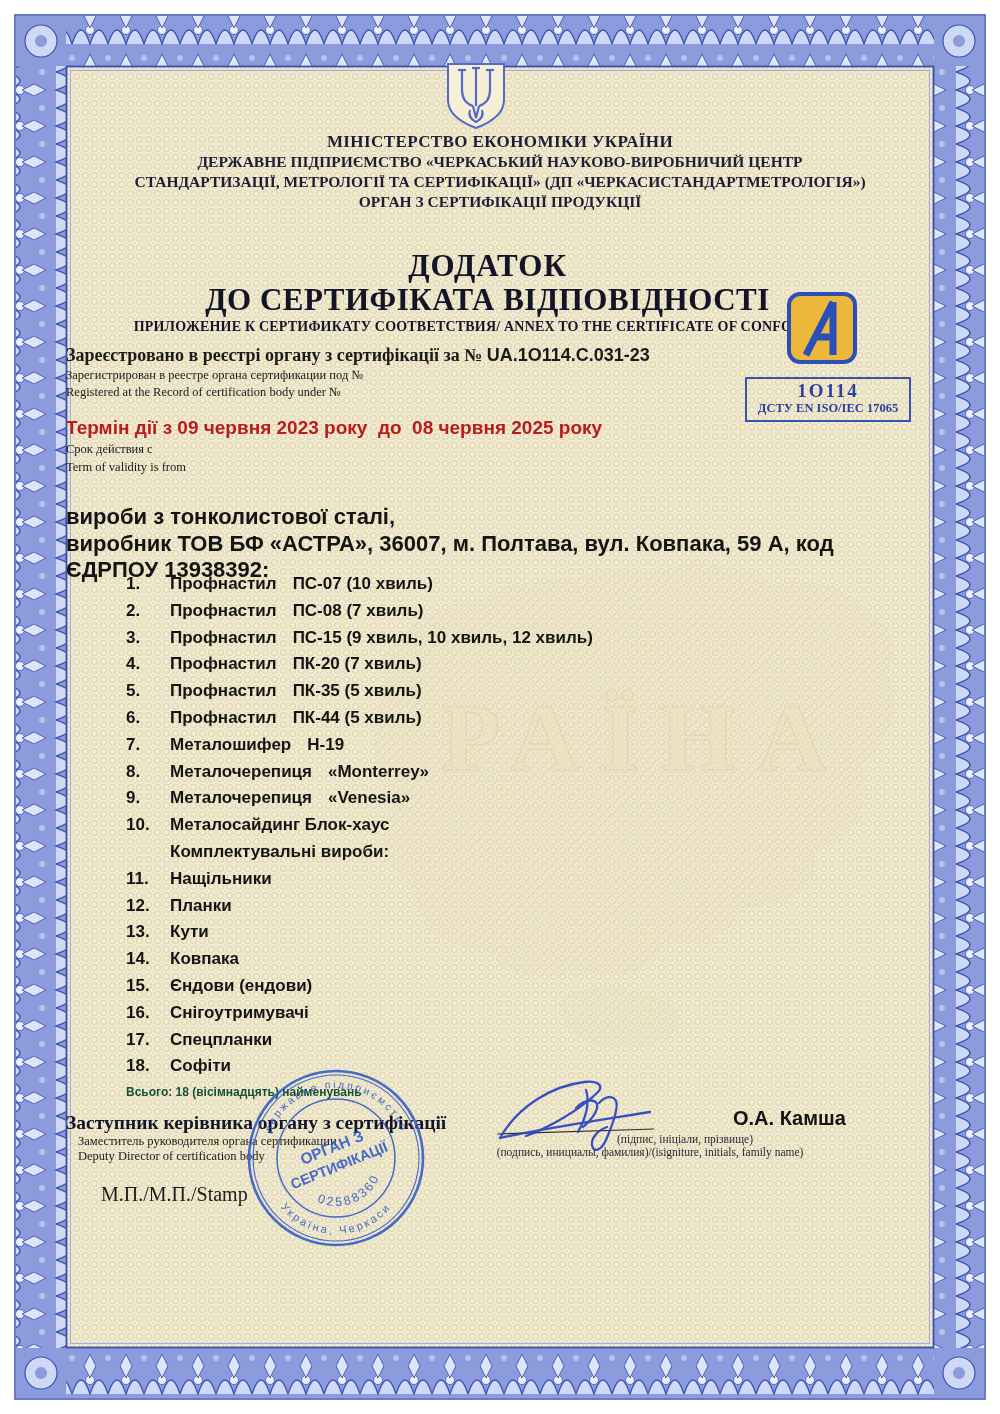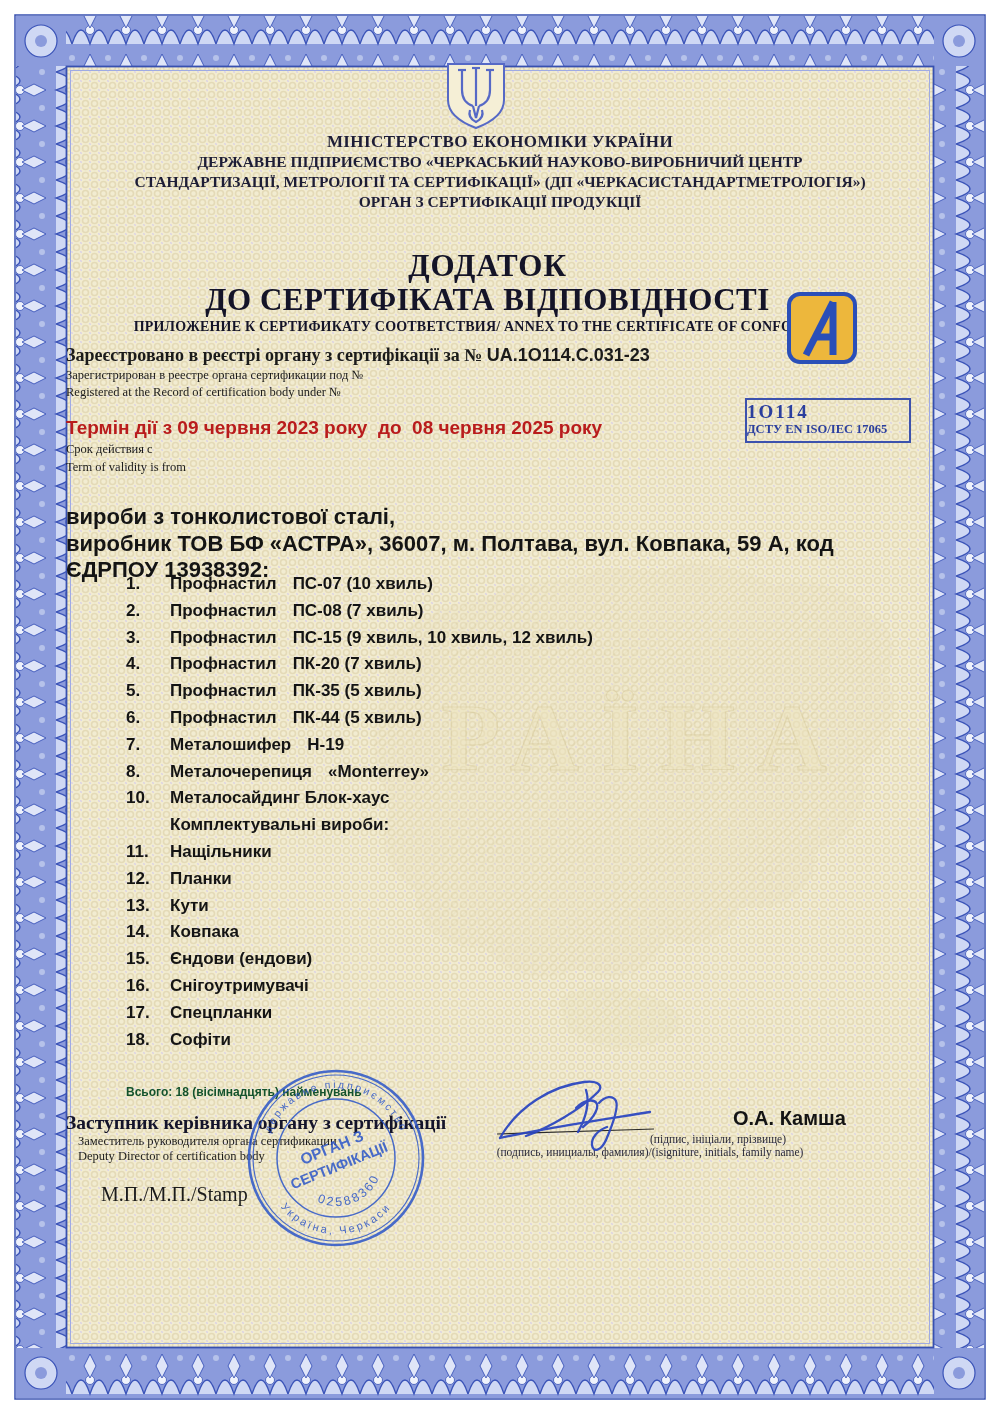--- a/index.html
+++ b/index.html
@@ -21,22 +21,22 @@
   .ttl-2{font-size:31px;font-weight:bold;letter-spacing:.5px;line-height:34px;}
   .ttl-sub{font-size:14px;font-weight:bold;letter-spacing:.2px;margin-top:2px;}
 
   
   .reg{left:66px;top:345px;width:700px;}
   .reg-main{font-size:18px;font-weight:bold;}
   .reg-main .regnum{font-family:"Liberation Sans",sans-serif;}
   .reg-sub{font-size:12.5px;line-height:14.5px;margin-top:2px;}
 
   
-  .accbox{left:745px;top:398px;width:162px;height:40px;border:2px solid #3c52ad;
-          color:#2b3f9e;padding-top:1px;}
+  .accbox{left:745px;top:377px;width:162px;height:40px;border:2px solid #3c52ad;
+          color:#2b3f9e;text-align:center;padding-top:1px;}
   .accbox-code{font-size:19px;font-weight:bold;letter-spacing:2px;line-height:21px;}
   .accbox-std{font-size:12.5px;font-weight:bold;line-height:14px;}
   .logo{left:786px;top:291px;width:72px;height:74px;}
 
   
   .val{left:66px;top:417px;width:700px;}
   .val-main{font-family:"Liberation Sans",sans-serif;font-size:19px;font-weight:bold;color:#b91c1c;white-space:pre;}
   .val-sub{font-size:12.5px;line-height:14.5px;margin-top:3px;}
 
   
@@ -53,21 +53,21 @@
   .total{left:126px;top:1085px;font-family:"Liberation Sans",sans-serif;
          font-size:12px;font-weight:bold;color:#14532d;}
 
   
   .sig{left:66px;top:1112px;width:460px;}
   .sig-ua{font-size:19.5px;font-weight:bold;color:#14142a;line-height:22px;}
   .sig-sub{font-size:12.5px;line-height:14.5px;padding-left:12px;}
   .mp{left:101px;top:1183px;font-size:20px;}
   .name{left:733px;top:1107px;width:140px;font-family:"Liberation Sans",sans-serif;
         font-size:20px;font-weight:bold;color:#141414;}
-  .cap1{left:585px;top:1133px;width:200px;text-align:center;font-size:11.5px;color:#2a2a3a;padding-left:33px;}
+  .cap1{left:585px;top:1133px;width:200px;text-align:center;font-size:11.5px;color:#2a2a3a;}
   .cap2{left:475px;top:1146px;width:350px;text-align:center;font-size:11.5px;color:#2a2a3a;}
 </style>
 </head>
 <body>
 
 <div class="page">
 
   <svg id="bg-layer" class="layer" width="1000" height="1414" viewBox="0 0 1000 1414">
     <defs>
       <pattern id="lattice" width="9" height="9" patternUnits="userSpaceOnUse">
@@ -208,20 +208,21 @@
 
   <div class="abs list">
     <div class="row"><span class="num">1.</span><span>Профнастил</span><span class="sp">ПС-07 (10 хвиль)</span></div>
     <div class="row"><span class="num">2.</span><span>Профнастил</span><span class="sp">ПС-08 (7 хвиль)</span></div>
     <div class="row"><span class="num">3.</span><span>Профнастил</span><span class="sp">ПС-15 (9 хвиль, 10 хвиль, 12 хвиль)</span></div>
     <div class="row"><span class="num">4.</span><span>Профнастил</span><span class="sp">ПК-20 (7 хвиль)</span></div>
     <div class="row"><span class="num">5.</span><span>Профнастил</span><span class="sp">ПК-35 (5 хвиль)</span></div>
     <div class="row"><span class="num">6.</span><span>Профнастил</span><span class="sp">ПК-44 (5 хвиль)</span></div>
     <div class="row"><span class="num">7.</span><span>Металошифер</span><span class="sp">Н-19</span></div>
     <div class="row"><span class="num">8.</span><span>Металочерепиця</span><span class="sp">«Monterrey»</span></div>
+    <div class="row"><span class="num">9.</span><span>Металочерепиця</span><span class="sp">«Venesia»</span></div>
     <div class="row"><span class="num">10.</span><span>Металосайдинг Блок-хаус</span><span class="sp"></span></div>
     <div class="row"><span class="num"></span><span>Комплектувальні вироби:</span><span class="sp"></span></div>
     <div class="row"><span class="num">11.</span><span>Нащільники</span><span class="sp"></span></div>
     <div class="row"><span class="num">12.</span><span>Планки</span><span class="sp"></span></div>
     <div class="row"><span class="num">13.</span><span>Кути</span><span class="sp"></span></div>
     <div class="row"><span class="num">14.</span><span>Ковпака</span><span class="sp"></span></div>
     <div class="row"><span class="num">15.</span><span>Єндови (ендови)</span><span class="sp"></span></div>
     <div class="row"><span class="num">16.</span><span>Снігоутримувачі</span><span class="sp"></span></div>
     <div class="row"><span class="num">17.</span><span>Спецпланки</span><span class="sp"></span></div>
     <div class="row"><span class="num">18.</span><span>Софіти</span><span class="sp"></span></div>

